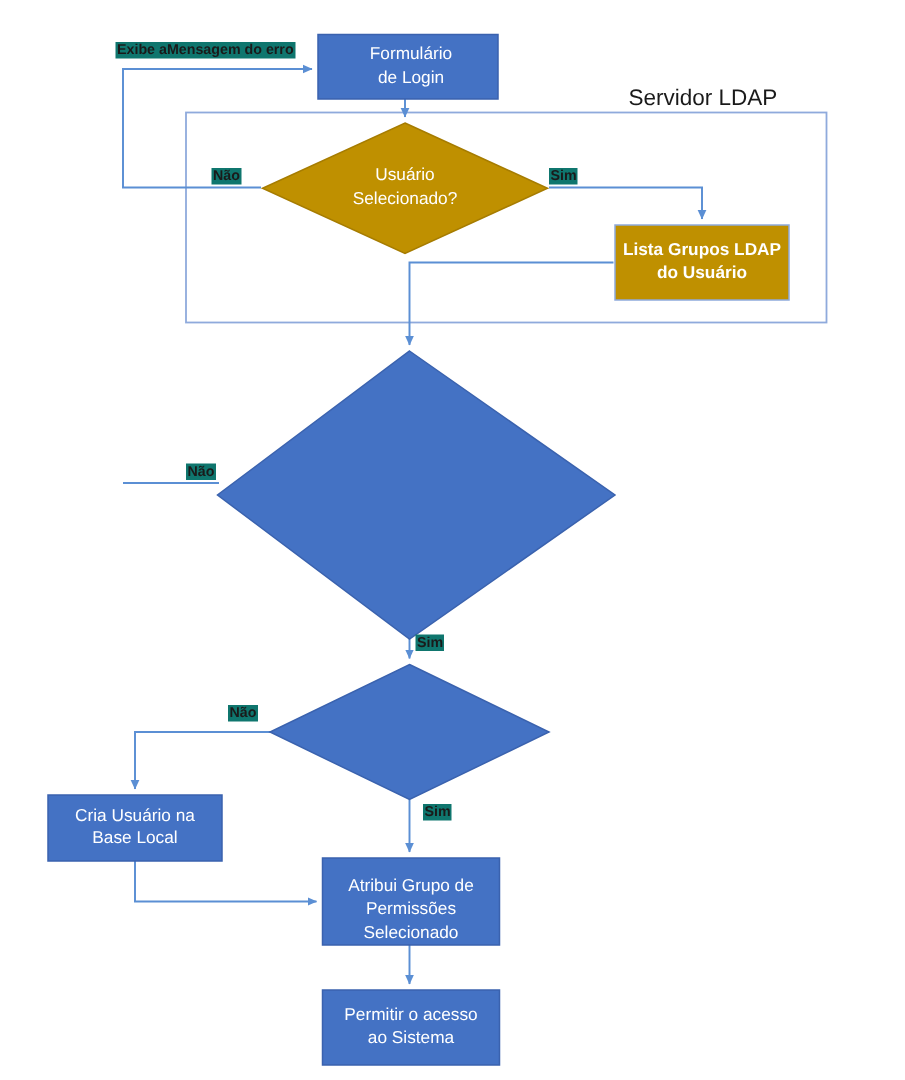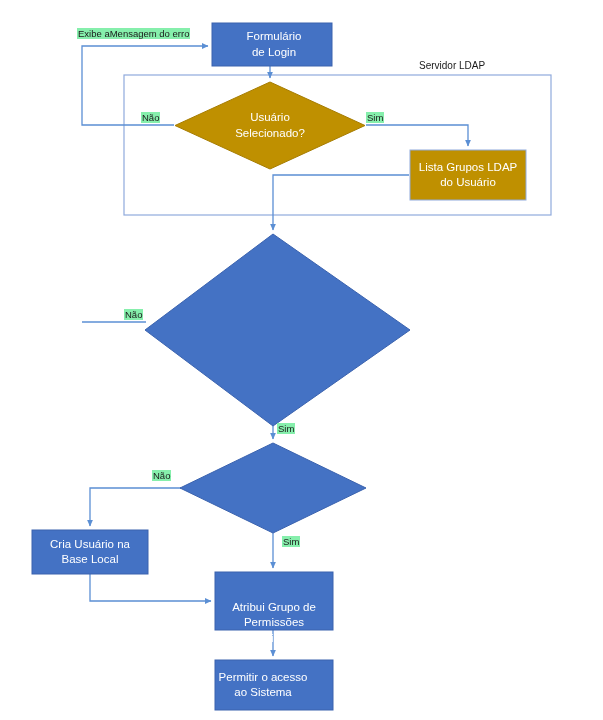--- a/index.html
+++ b/index.html
@@ -35,28 +35,29 @@
     font-size: 11.5px;
     line-height: 15.5px;
     pointer-events: none;
     white-space: pre-line;
   }
   .edge-label {
     position: absolute;
     color: #1a1a1a;
     font-size: 9.5px;
     line-height: 11px;
-    background: #86efac;
+    background: #0f766e;
     padding: 0 1px;
     white-space: nowrap;
+    font-weight: bold;
   }
   .group-label {
     position: absolute;
     color: #1a1a1a;
-    font-size: 10px;
+    font-size: 15px;
     line-height: 11px;
     white-space: nowrap;
   }
 </style>
 </head>
 <body>
 
 <div id="canvas">
 
   <svg id="flowsvg" viewBox="0 0 603 720" xmlns="http://www.w3.org/2000/svg">
@@ -106,33 +107,33 @@
   </svg>
 
   <div class="group-label" style="left:419px; top:60px;">Servidor LDAP</div>
 
   <div class="node-label" style="left:212px; top:23px; width:124px; height:43px;">Formulário
 de Login</div>
 
   <div class="node-label" style="left:195px; top:98px; width:150px; height:55px;">Usuário
 Selecionado?</div>
 
-  <div class="node-label" style="left:410px; top:150px; width:116px; height:50px;">Lista Grupos LDAP
+  <div class="node-label" style="left:410px; top:150px; width:116px; height:50px;font-weight:bold;">Lista Grupos LDAP
 do Usuário</div>
 
 
 
   <div class="node-label" style="left:32px; top:530px; width:116px; height:44px;border-radius:10px;">Cria Usuário na
 Base Local</div>
 
-  <div class="node-label" style="left:215px; top:572px; width:118px; height:70px;margin-top:16px;">Atribui Grupo de
+  <div class="node-label" style="left:215px; top:572px; width:118px; height:70px;">Atribui Grupo de
 Permissões
 Selecionado</div>
 
-  <div class="node-label" style="left:204px; top:660px; width:118px; height:50px;">Permitir o acesso
+  <div class="node-label" style="left:215px; top:660px; width:118px; height:50px;">Permitir o acesso
 ao Sistema</div>
 
   <div class="edge-label" style="left:77px; top:28px;">Exibe aMensagem do erro</div>
 
   <div class="edge-label" style="left:141px; top:112px;">Não</div>
 
   <div class="edge-label" style="left:366px; top:112px;">Sim</div>
 
   <div class="edge-label" style="left:124px; top:309px;">Não</div>
 

